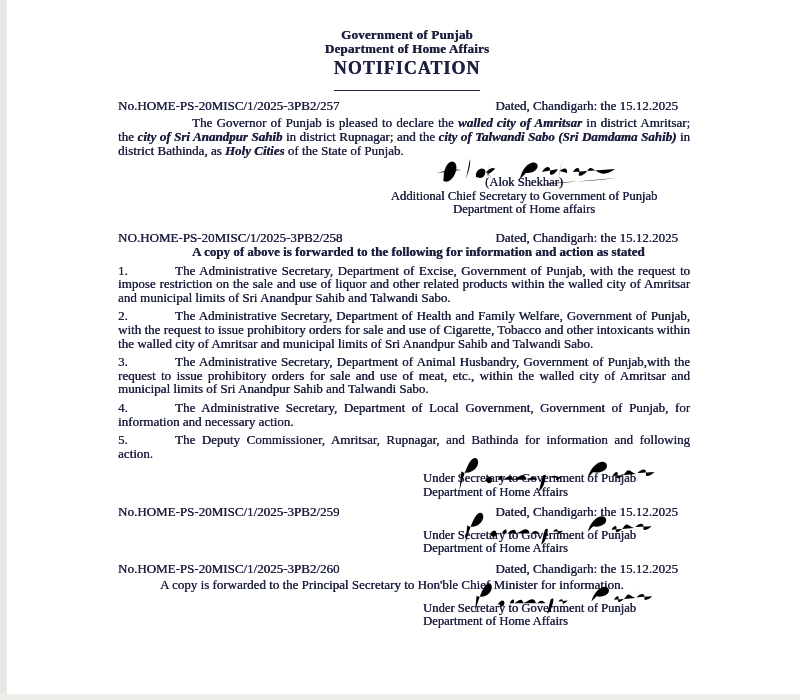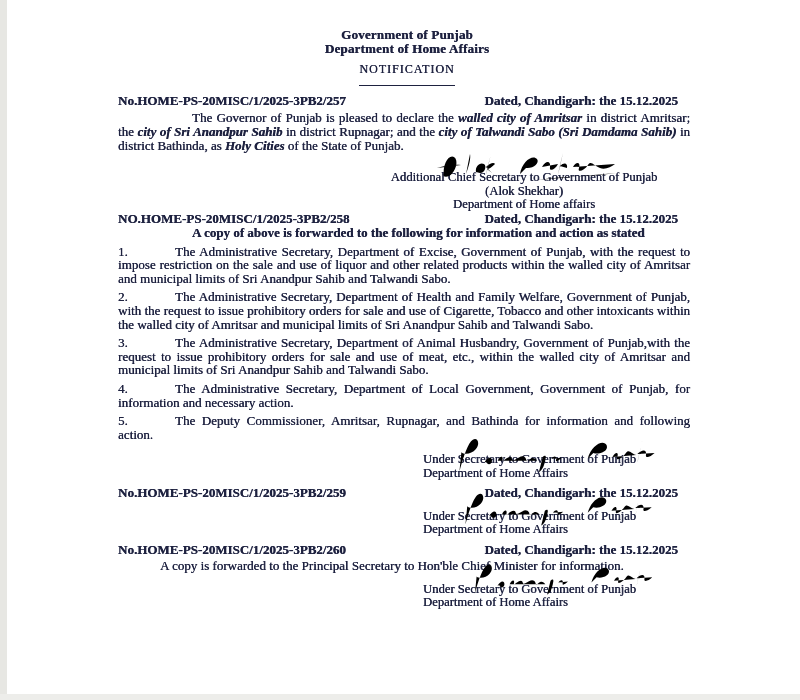--- a/index.html
+++ b/index.html
@@ -11,25 +11,25 @@
   .page{
     position:absolute;left:7px;top:0;width:793px;height:694px;
     background:#ffffff;box-sizing:border-box;
     padding:28px 104px 0 111px;
     color:var(--ink,#1e2240);
   }
   .doc{ text-shadow:0.35px 0 0 currentColor; font-size:13px; line-height:13.6px;}
   .hdr-line{font-weight:bold;font-size:13px;line-height:14px;text-align:center;letter-spacing:.2px;}
   .title-row{text-align:center;margin-top:6px;}
   .title{
-    display:inline-block;font-weight:normal;font-size:12px;letter-spacing:1px;
-    border-bottom:1.7px solid currentColor;padding-bottom:8px;
+    display:inline-block;font-weight:bold;font-size:18px;letter-spacing:1px;
+    border-bottom:1.7px solid currentColor;padding-bottom:14px;
   }
   .refrow{display:flex;justify-content:space-between;margin-top:8px;padding-right:18px;}
-  .refrow .ref,.refrow .date{font-size:13px;font-weight:bold;}
+  .refrow .ref,.refrow .date{font-size:13px;}
   .p-main{margin-top:4px;text-indent:74px;text-align:justify;font-size:13px;line-height:14px;width:572px;}
   .bi{font-weight:bold;font-style:italic;}
   
   .sigblock{position:relative;}
   .sig1{margin:18px 2px 0 auto;width:340px;text-align:center;line-height:13.4px;}
   .sig1 .hand{position:absolute;top:-24px;left:78px;}
   .sig-us{margin-left:305px;width:270px;text-align:left;line-height:13.4px;padding-top:10px;}
   .sig-us .hand{position:absolute;top:-10px;left:20px;}
   .sig-us.s3 .hand{top:-12px;left:26px;}
   .sig-us.s4 .hand{top:-14px;left:34px;}
@@ -80,26 +80,26 @@
   </div>
 
   <div class="p-main"><span>The Governor of Punjab is pleased to declare the </span><span class="bi">walled city of Amritsar</span><span> in district Amritsar; the </span><span class="bi">city of Sri Anandpur Sahib</span><span> in district Rupnagar; and the </span><span class="bi">city of Talwandi Sabo (Sri Damdama Sahib)</span><span> in district Bathinda, as </span><span class="bi">Holy Cities</span><span> of the State of Punjab.</span></div>
 
   <div class="sigblock sig1">
     <span class="hand">
       <svg width="196" height="38" viewBox="0 0 196 38">
           <use href="#sig-alok"></use>
         </svg>
     </span>
+    <div class="sigline">(Alok Shekhar)</div>
     <div class="sigline">Additional Chief Secretary to Government of Punjab</div>
-    <div class="sigline">(Alok Shekhar)</div>
     <div class="sigline">Department of Home affairs</div>
   </div>
 
-  <div class="refrow" style="margin-top:1px;">
+  <div class="refrow" style="margin-top:15px;">
     <span class="ref">NO.HOME-PS-20MISC/1/2025-3PB2/258</span>
     <span class="date">Dated, Chandigarh: the 15.12.2025</span>
   </div>
 
   <div class="intro">
     <div class="l1">A copy of above is forwarded to the following for information and action as stated</div>
   </div>
 
   <div class="items">
     <div class="item"><span class="num">1.</span><span>The Administrative Secretary, Department of Excise, Government of Punjab, with the request to impose restriction on the sale and use of liquor and other related products within the walled city of Amritsar and municipal limits of Sri Anandpur Sahib and Talwandi Sabo.</span></div>

